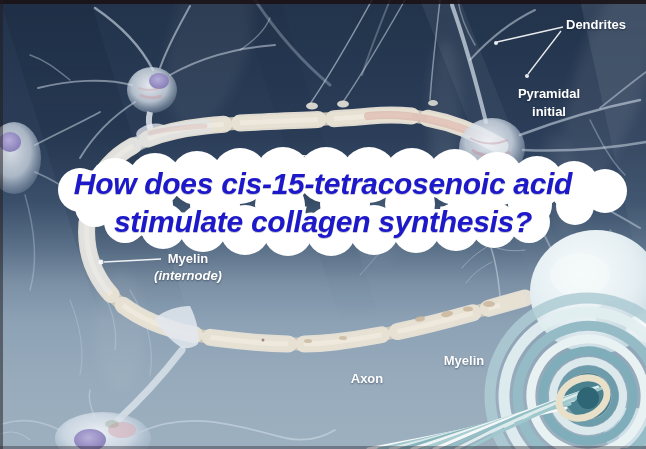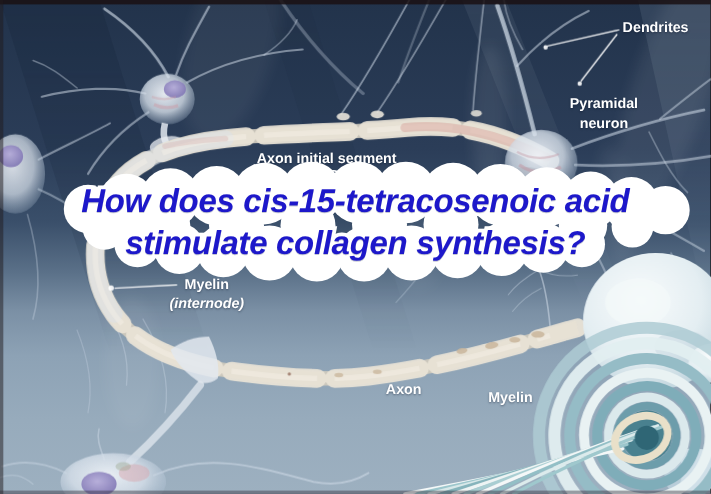--- a/index.html
+++ b/index.html
@@ -218,27 +218,26 @@
 
     <g>
       <rect x="0" y="0" width="646" height="4" fill="#1a1113" opacity="0.85"></rect>
       <rect x="0" y="0" width="3" height="449" fill="#201a1c" opacity="0.5"></rect>
       <rect x="0" y="446" width="646" height="3" fill="#2a2630" opacity="0.4"></rect>
     </g>
   </svg>
 
   <div class="layer labels">
     <div class="lbl" style="left:566px;top:17px;">Dendrites</div>
-    <div class="lbl ctr" style="left:297px;top:136px;">Axon initial segment</div>
     <div class="lbl ctr" style="left:297px;top:152px;">(AIS)</div>
     <div class="lbl ctr" style="left:549px;top:86px;text-align:center;">Pyramidal</div>
-    <div class="lbl ctr" style="left:549px;top:104px;">neuron</div>
+    <div class="lbl ctr" style="left:549px;top:104px;">initial</div>
     <div class="lbl ctr" style="left:188px;top:251px;">Myelin</div>
     <div class="lbl ctr" style="left:188px;top:268px;font-style:italic;">(internode)</div>
-    <div class="lbl ctr" style="left:367px;top:346px;text-align:right;">Axon</div>
+    <div class="lbl ctr" style="left:367px;top:371px;text-align:right;">Axon</div>
     <div class="lbl ctr" style="left:464px;top:353px;">Myelin</div>
   </div>
 
   <svg class="layer cloud" viewBox="0 0 646 449">
     <g fill="#ffffff">
       <circle cx="80" cy="190" r="22"></circle>
         <circle cx="115" cy="184" r="26"></circle>
         <circle cx="155" cy="180" r="27"></circle>
       <circle cx="197" cy="178" r="27"></circle>
         <circle cx="240" cy="176" r="28"></circle>

